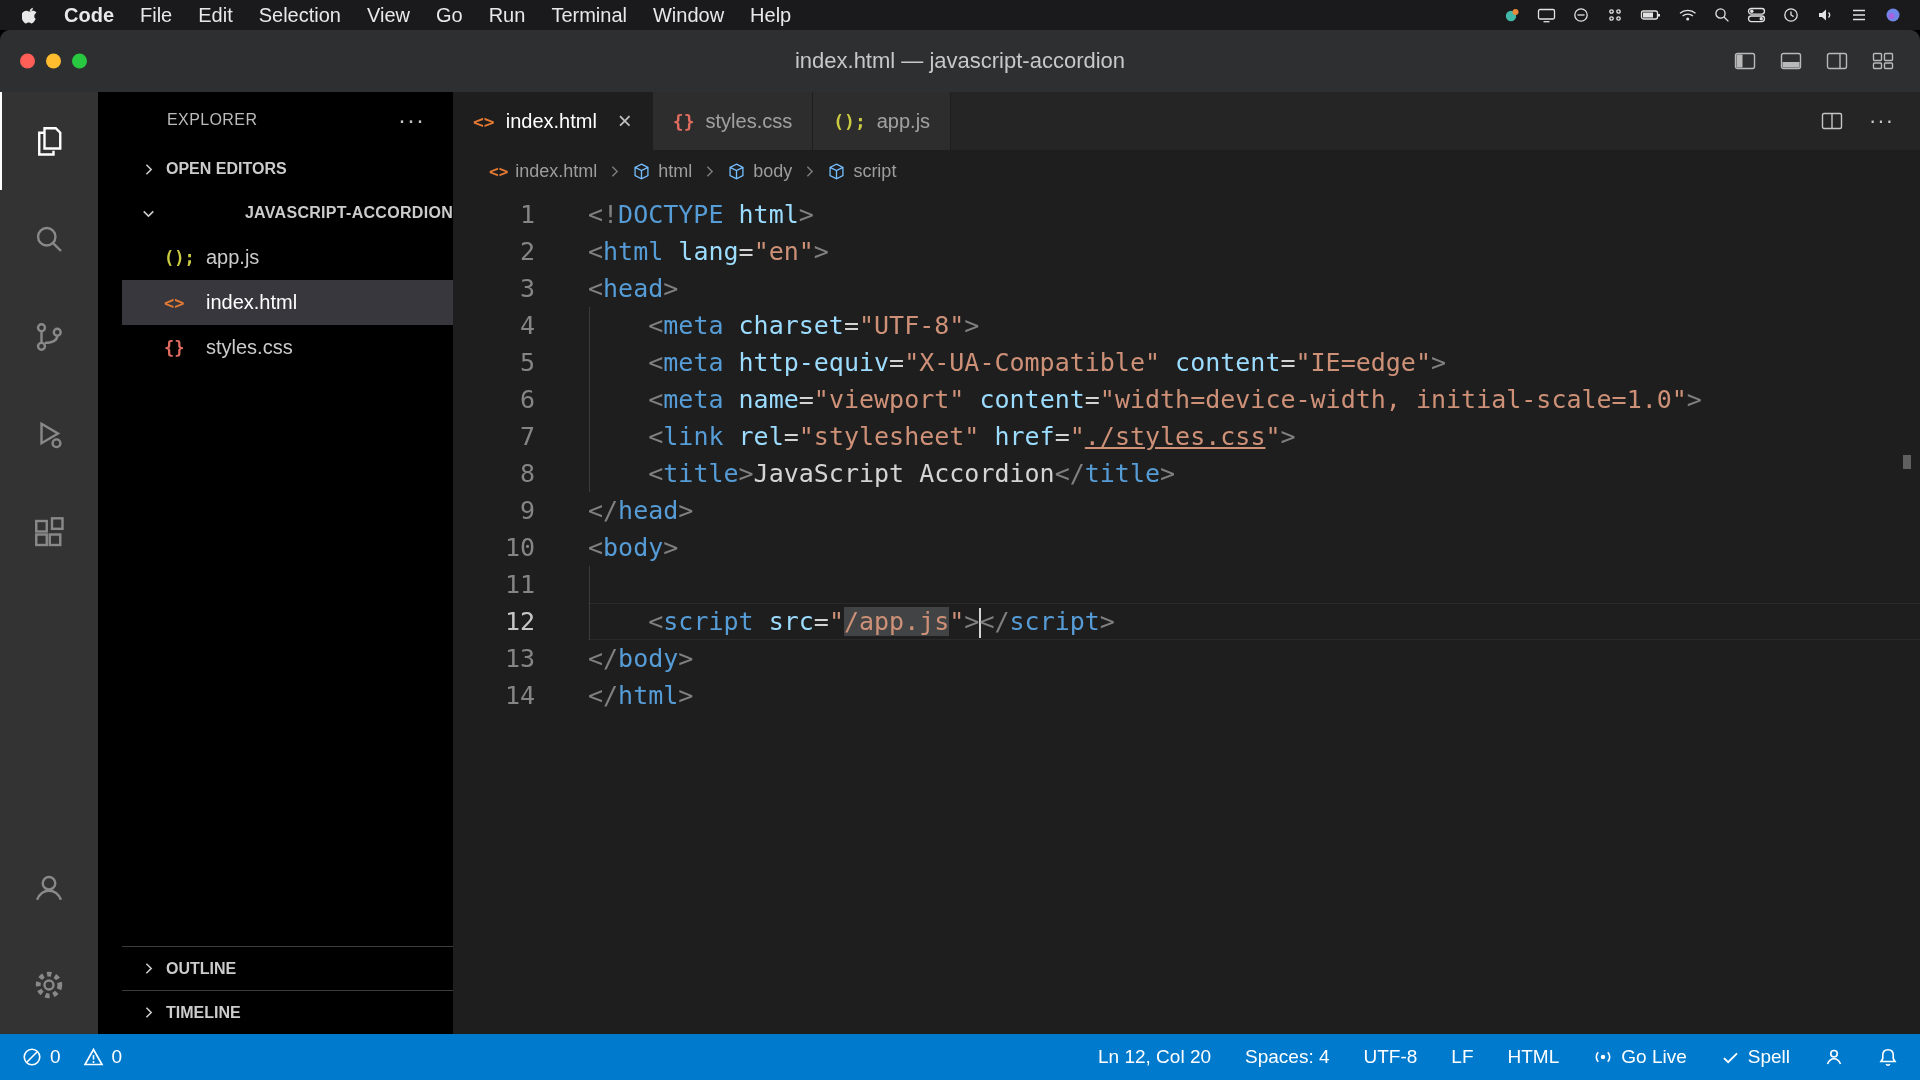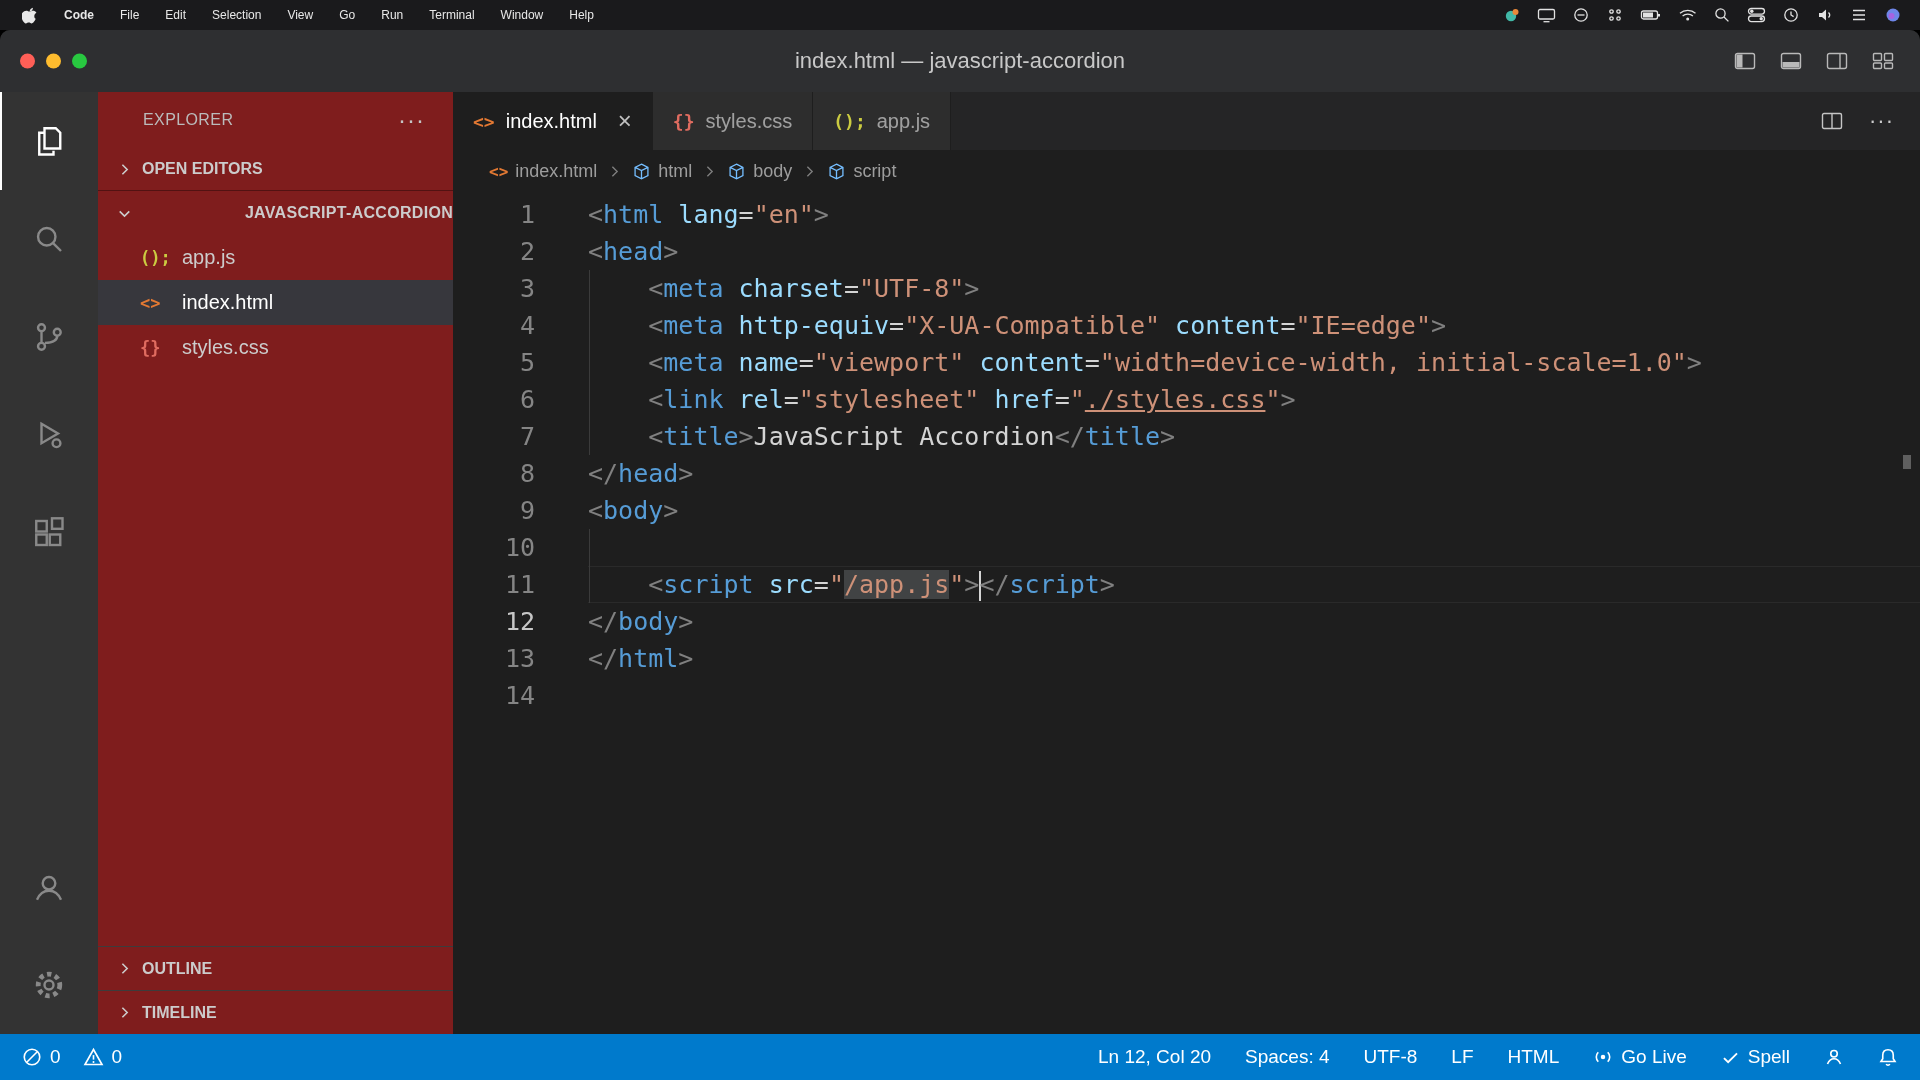--- a/index.html
+++ b/index.html
@@ -1,21 +1,21 @@
 <!DOCTYPE html>
 <html><head>
 <meta charset="utf-8">
 <style>
   * { box-sizing: border-box; margin: 0; padding: 0; }
   html, body { width: 1920px; height: 1080px; overflow: hidden; background: #000; }
   body { font-family: "Liberation Sans", sans-serif; color: #ccc; }
   svg { display: block; }
 
   
-  .menubar { height: 30px; background: #1a1a1c; display: flex; align-items: center; color: #e8e8e8; font-size: 12px; }
+  .menubar { height: 30px; background: #1a1a1c; display: flex; align-items: center; color: #e8e8e8; font-size: 20px; }
   .menubar-left { display: flex; align-items: center; gap: 26px; padding-left: 22px; }
   .menu-item { cursor: default; white-space: nowrap; }
   .menu-item.app-name { font-weight: bold; }
   .menubar-right { margin-left: auto; display: flex; align-items: center; gap: 16px; padding-right: 18px; }
   .mstat svg { stroke: #e2e2e2; fill: none; stroke-width: 1.3; }
 
   
   .window { position: absolute; top: 30px; left: 0; right: 0; bottom: 0; border-radius: 10px 10px 0 0; overflow: hidden; background: #1e1e1e; display: flex; flex-direction: column; }
 
   
@@ -32,21 +32,21 @@
 
   
   .activitybar { width: 98px; background: #333333; display: flex; flex-direction: column; flex: 0 0 auto; }
   .act-item { height: 98px; display: flex; align-items: center; justify-content: center; position: relative; cursor: pointer; }
   .act-item svg { stroke: #898989; fill: none; stroke-width: 1.6; }
   .act-item.active svg { stroke: #ffffff; }
   .act-item.active::before { content: ""; position: absolute; left: 0; top: 0; bottom: 0; width: 2px; background: #ffffff; }
   .act-spacer { flex: 1; }
 
   
-  .sidebar { width: 355px; background: #7f1d1d; display: flex; flex-direction: column; flex: 0 0 auto; }
+  .sidebar { width: 355px; background: #000000; display: flex; flex-direction: column; flex: 0 0 auto; padding-left: 24px; }
   .sb-header { height: 56px; display: flex; align-items: center; padding: 0 28px 0 45px; color: #bbbbbb; font-size: 16px; letter-spacing: .4px; }
   .sb-actions { margin-left: auto; color: #c5c5c5; font-size: 24px; letter-spacing: 1px; line-height: 10px; cursor: pointer; }
   .sb-row { height: 42px; display: flex; align-items: center; padding-left: 18px; gap: 9px; font-size: 16px; font-weight: bold; color: #cccccc; cursor: pointer; }
   .sb-row .chev svg { stroke: #cccccc; fill: none; stroke-width: 1.5; }
   .chev.down svg { transform: rotate(90deg); }
   .folder-head { border-top: 1px solid rgba(0,0,0,.35); height: 45px; letter-spacing: .3px; justify-content: space-between; }
   .file-list { display: flex; flex-direction: column; }
   .file-row { height: 45px; display: flex; align-items: center; padding-left: 42px; gap: 10px; font-size: 20px; color: #cccccc; cursor: pointer; }
   .file-row.selected { background: #37373d; color: #ffffff; }
   .file-glyph { font-family: "DejaVu Sans Mono", monospace; font-weight: bold; font-size: 17px; width: 32px; flex: 0 0 auto; }
@@ -428,20 +428,21 @@
             <div class="ln">7</div>
             <div class="ln">8</div>
             <div class="ln">9</div>
             <div class="ln">10</div>
             <div class="ln">11</div>
             <div class="ln current">12</div>
             <div class="ln">13</div>
             <div class="ln">14</div>
           </div>
         <div class="code" id="code-lines">
+            <div class="line"><span class="tk-p">&lt;!</span><span class="tk-t">DOCTYPE</span><span class="tk-w"> </span><span class="tk-a">html</span><span class="tk-p">&gt;</span></div>
             <div class="line"><span class="tk-p">&lt;</span><span class="tk-t">html</span><span class="tk-w"> </span><span class="tk-a">lang</span><span class="tk-w">=</span><span class="tk-s">"en"</span><span class="tk-p">&gt;</span></div>
             <div class="line"><span class="tk-p">&lt;</span><span class="tk-t">head</span><span class="tk-p">&gt;</span></div>
             <div class="line"><span class="indent-guide"></span><span class="tk-w">    </span><span class="tk-p">&lt;</span><span class="tk-t">meta</span><span class="tk-w"> </span><span class="tk-a">charset</span><span class="tk-w">=</span><span class="tk-s">"UTF-8"</span><span class="tk-p">&gt;</span></div>
             <div class="line"><span class="indent-guide"></span><span class="tk-w">    </span><span class="tk-p">&lt;</span><span class="tk-t">meta</span><span class="tk-w"> </span><span class="tk-a">http-equiv</span><span class="tk-w">=</span><span class="tk-s">"X-UA-Compatible"</span><span class="tk-w"> </span><span class="tk-a">content</span><span class="tk-w">=</span><span class="tk-s">"IE=edge"</span><span class="tk-p">&gt;</span></div>
             <div class="line"><span class="indent-guide"></span><span class="tk-w">    </span><span class="tk-p">&lt;</span><span class="tk-t">meta</span><span class="tk-w"> </span><span class="tk-a">name</span><span class="tk-w">=</span><span class="tk-s">"viewport"</span><span class="tk-w"> </span><span class="tk-a">content</span><span class="tk-w">=</span><span class="tk-s">"width=device-width, initial-scale=1.0"</span><span class="tk-p">&gt;</span></div>
             <div class="line"><span class="indent-guide"></span><span class="tk-w">    </span><span class="tk-p">&lt;</span><span class="tk-t">link</span><span class="tk-w"> </span><span class="tk-a">rel</span><span class="tk-w">=</span><span class="tk-s">"stylesheet"</span><span class="tk-w"> </span><span class="tk-a">href</span><span class="tk-w">=</span><span class="tk-s">"</span><span class="tk-u">./styles.css</span><span class="tk-s">"</span><span class="tk-p">&gt;</span></div>
             <div class="line"><span class="indent-guide"></span><span class="tk-w">    </span><span class="tk-p">&lt;</span><span class="tk-t">title</span><span class="tk-p">&gt;</span><span class="tk-w">JavaScript Accordion</span><span class="tk-p">&lt;/</span><span class="tk-t">title</span><span class="tk-p">&gt;</span></div>
             <div class="line"><span class="tk-p">&lt;/</span><span class="tk-t">head</span><span class="tk-p">&gt;</span></div>
             <div class="line"><span class="tk-p">&lt;</span><span class="tk-t">body</span><span class="tk-p">&gt;</span></div>
             <div class="line"><span class="indent-guide"></span></div>

